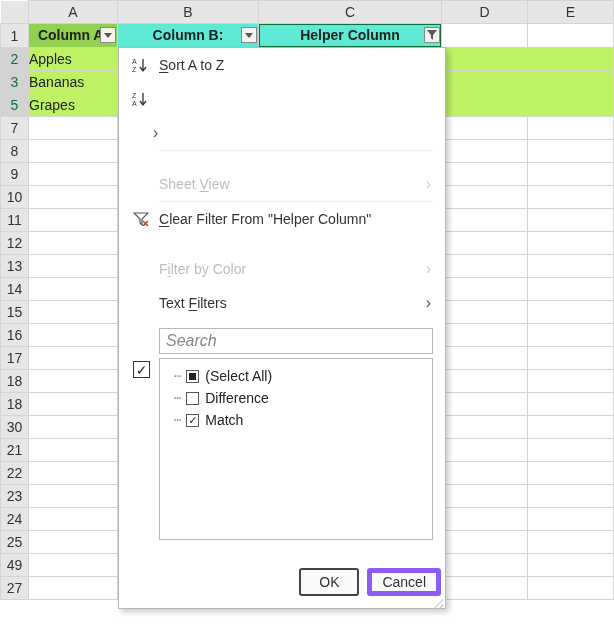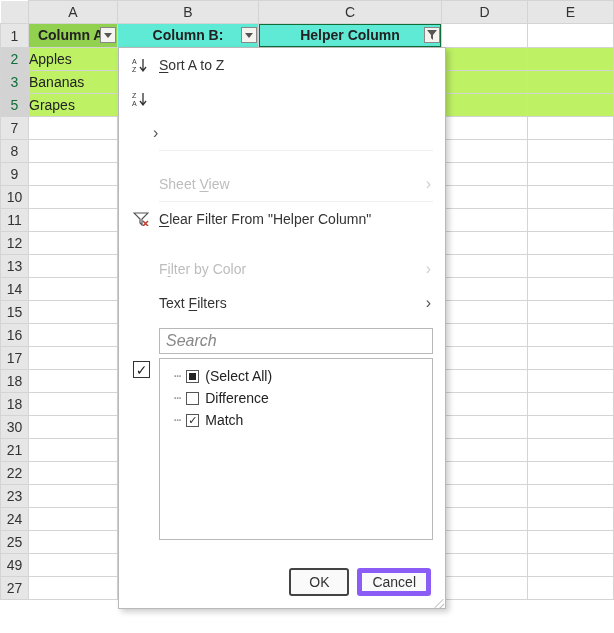--- a/index.html
+++ b/index.html
@@ -120,21 +120,21 @@
   .cb.ind::after{content:""; width:7px; height:7px; background:#222;}
   .cb.chk::after{content:"✓"; font-size:11px; line-height:11px;}
   .tree-line { color:#999; font-family:monospace; font-size:12px; letter-spacing:-1px;}
   .outer-cb {
     position:absolute; left:-27px; top:2px;
     width:17px; height:17px; border:1.5px solid #333; display:flex; align-items:center; justify-content:center;
   }
   .outer-cb::after{content:"✓"; font-size:14px;}
   .btnbar {
     position:absolute;
-    bottom:12px; right:14px;
+    bottom:12px; right:4px;
     display:flex; gap:8px;
   }
   .btn {
     min-width:60px; height:28px;
     border:5px solid #8b5cf6;
     background:#fafafa;
     border-radius:3px;
     display:flex; align-items:center; justify-content:center;
     font-size:14px;
     padding: 0 10px;

